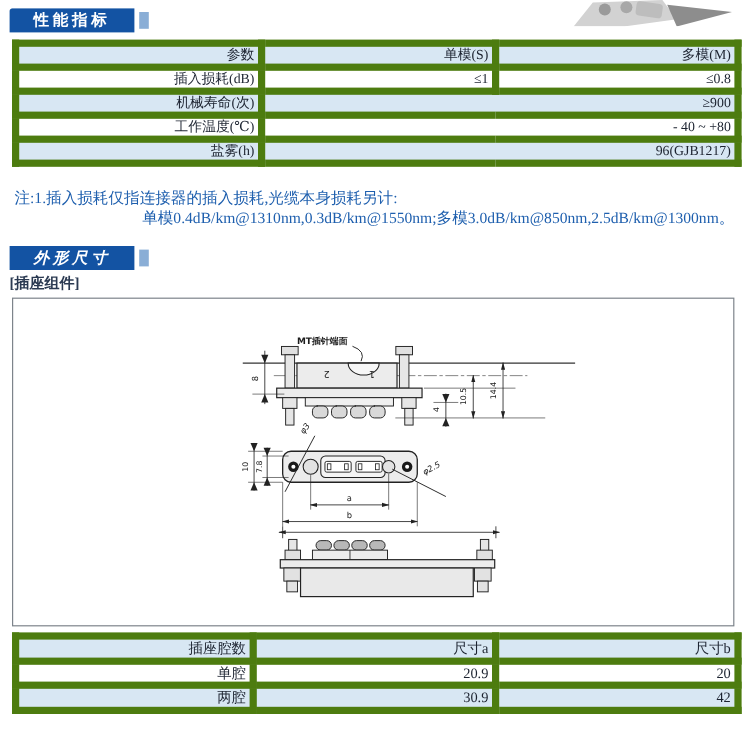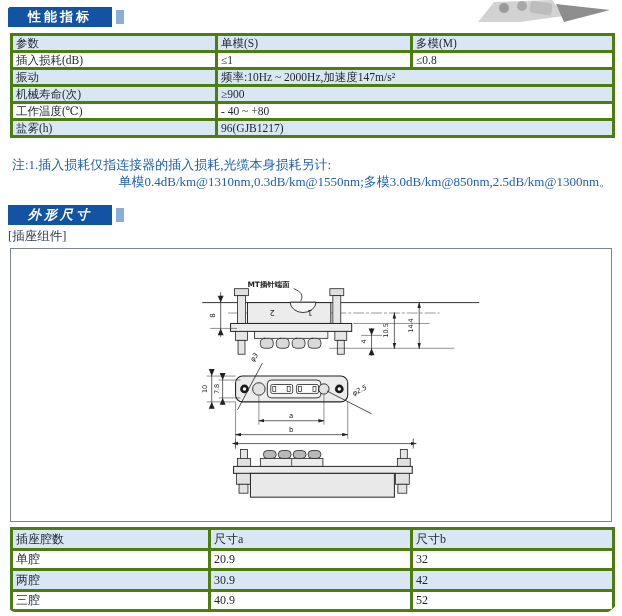--- a/index.html
+++ b/index.html
@@ -13,37 +13,37 @@
     position:absolute; left:8px; width:104px; height:20px; background:#1353a3;
     color:#fff; font-family:"Liberation Sans","DejaVu Sans",sans-serif;
     font-weight:bold; font-size:13px; line-height:20px; text-align:center; letter-spacing:3px;
   }
   .badge .tail {
     position:absolute; right:-12px; top:3px; width:8px; height:14px; background:#8aaed6;
   }
   
   table { border-collapse:collapse; table-layout:fixed; position:absolute; left:10px; width:602px; }
   td {
-    border:3px solid #4d7c0f; text-align:left; vertical-align:middle;
+    border:6px solid #4d7c0f; text-align:right; vertical-align:middle;
     font-size:12px; line-height:14px; padding:0 3px; color:#1c2330;
   }
   .perf-table { top:33px; border:2px solid #33383d; }
   .perf-table td { height:15.5px; font-size:11.5px; }
   .size-table { top:527px; border:2px solid #33383d; }
   .size-table td { height:20.5px;margin-left:40px; }
   tr.alt td { background:#d8e7f3; }
   
   .note {
     position:absolute; left:12px; top:156px; width:600px;
     color:#1e5fae; font-size:13px; line-height:17px;
   }
   .note .l2 { margin-left:26px;text-align:right; }
   
   .sub-label {
-    position:absolute; left:8px; top:228px; font-weight:normal; font-size:12.5px; color:#2b3a52;
+    position:absolute; left:8px; top:228px; font-weight:bold; font-size:12.5px; color:#2b3a52;
   }
   
   .draw-box {
     position:absolute; left:10px; top:248px; width:602px; height:274px;
     border:1px solid #7d848b; background:#fff;
   }
   .photo { position:absolute; left:460px; top:0; width:158px; height:22px; overflow:hidden; }
   svg text {
     font-family:"DejaVu Sans","Liberation Sans",sans-serif; fill:#1c1c1c;
   }
@@ -77,24 +77,20 @@
     <tbody>
         <tr class="alt">
       <td>参数</td>
       <td>单模(S)</td>
       <td>多模(M)</td>
     </tr>
     <tr>
       <td>插入损耗(dB)</td>
       <td>≤1</td>
       <td>≤0.8</td>
-    </tr>
-    <tr class="alt">
-      <td>振动</td>
-      <td colspan="2">频率:10Hz ~ 2000Hz,加速度147m/s²</td>
     </tr>
     <tr class="alt">
       <td>机械寿命(次)</td>
       <td colspan="2">≥900</td>
     </tr>
     <tr>
       <td>工作温度(℃)</td>
       <td colspan="2">- 40 ~ +80</td>
     </tr>
     <tr class="alt">
@@ -252,28 +248,23 @@
       </colgroup>
     <tbody>
         <tr class="alt">
       <td>插座腔数</td>
       <td>尺寸a</td>
       <td>尺寸b</td>
     </tr>
     <tr>
       <td>单腔</td>
       <td>20.9</td>
-      <td>32</td>
+      <td>20</td>
     </tr>
     <tr class="alt">
       <td>两腔</td>
       <td>30.9</td>
       <td>42</td>
     </tr>
-    <tr>
-      <td>三腔</td>
-      <td>40.9</td>
-      <td>52</td>
-    </tr>
   </tbody>
     </table>
 
 </div>
 
 </body></html>

